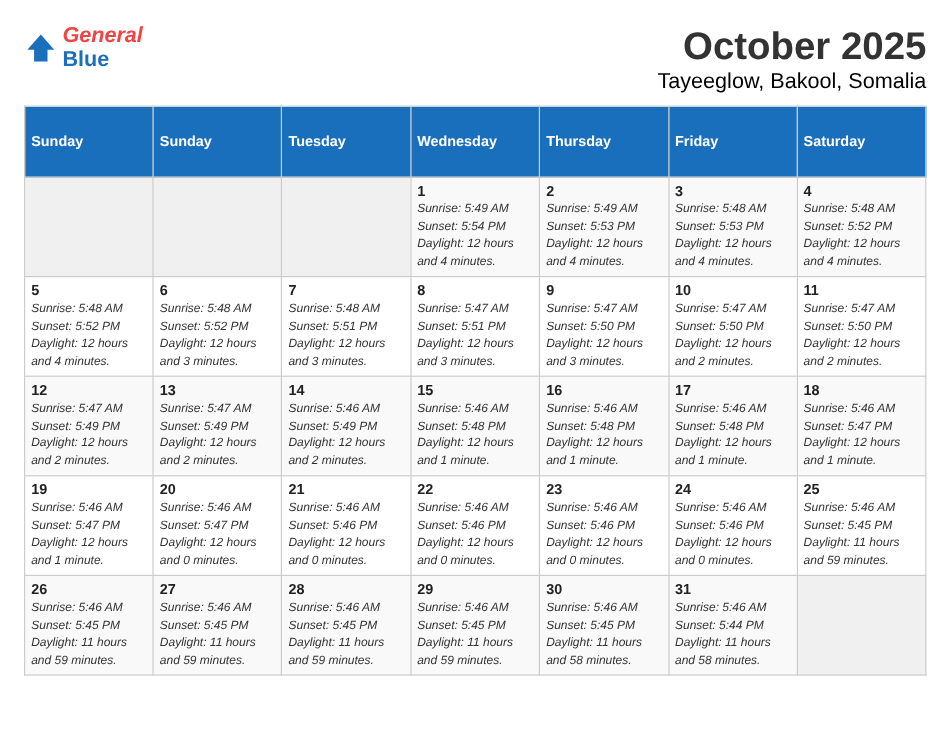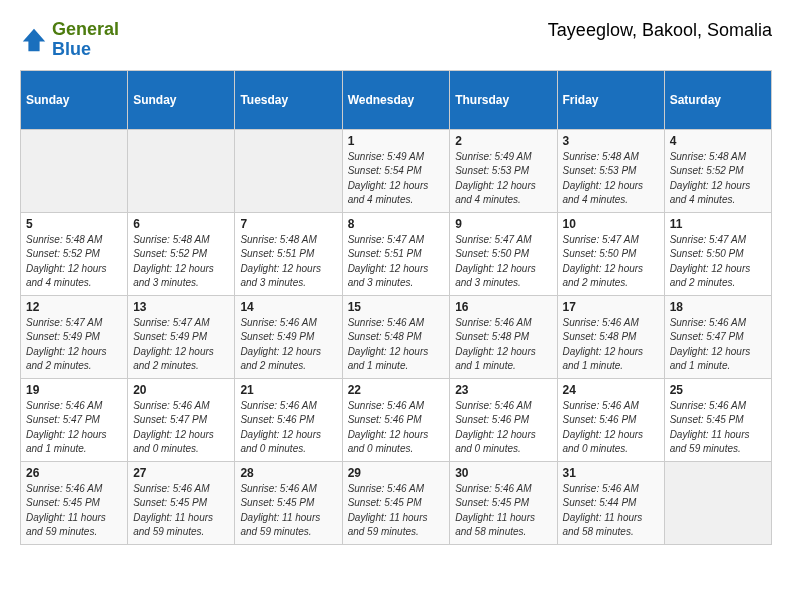--- a/index.html
+++ b/index.html
@@ -19,21 +19,21 @@
     .logo {
       display: flex;
       align-items: center;
       gap: 4px;
     }
     .logo-text {
       font-size: 18px;
       font-weight: bold;
       line-height: 1.1;
     }
-    .logo-general { color: #4d7c0f; }
+    .logo-general { color: #ef4444; font-style: italic; }
     .logo-blue { color: #1a6fbd; }
     .logo-icon {
       width: 28px;
       height: 28px;
     }
     .title-block {
       text-align: right;
     }
     .month-title {
       font-size: 32px;
@@ -92,20 +92,21 @@
   <div class="logo">
     <svg class="logo-icon" viewBox="0 0 40 40" width="40" height="40">
       <polygon points="20,4 36,22 28,22 28,36 12,36 12,22 4,22" fill="#1a6fbd"></polygon>
     </svg>
     <div class="logo-text">
       <span class="logo-general">General</span><br>
       <span class="logo-blue">Blue</span>
     </div>
   </div>
   <div class="title-block">
+    <div class="month-title">October 2025</div>
     <div class="location">Tayeeglow, Bakool, Somalia</div>
   </div>
 </div>
 
 <table>
   <thead>
     <tr>
     <th>Sunday</th>
         <th>Sunday</th>
         <th>Tuesday</th>

